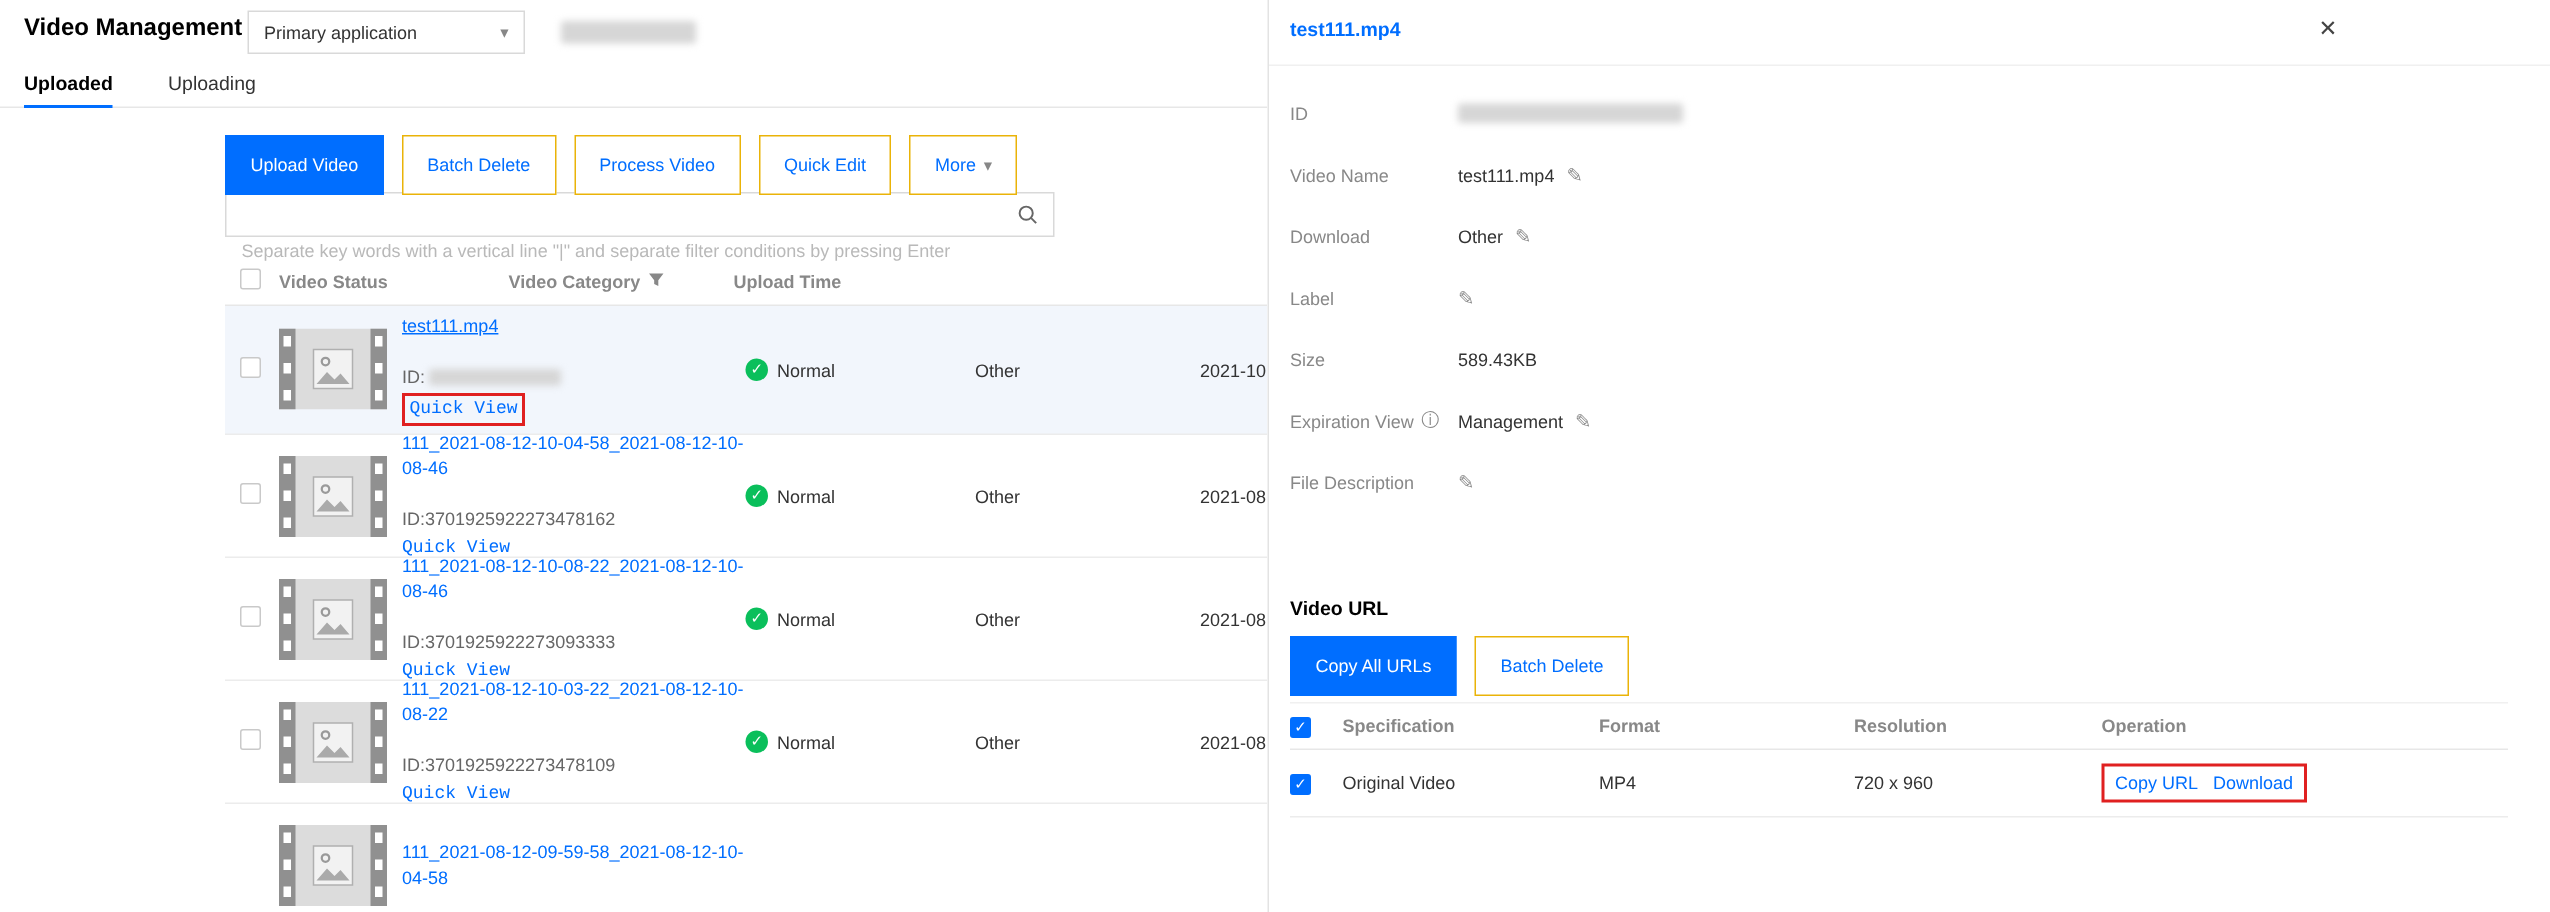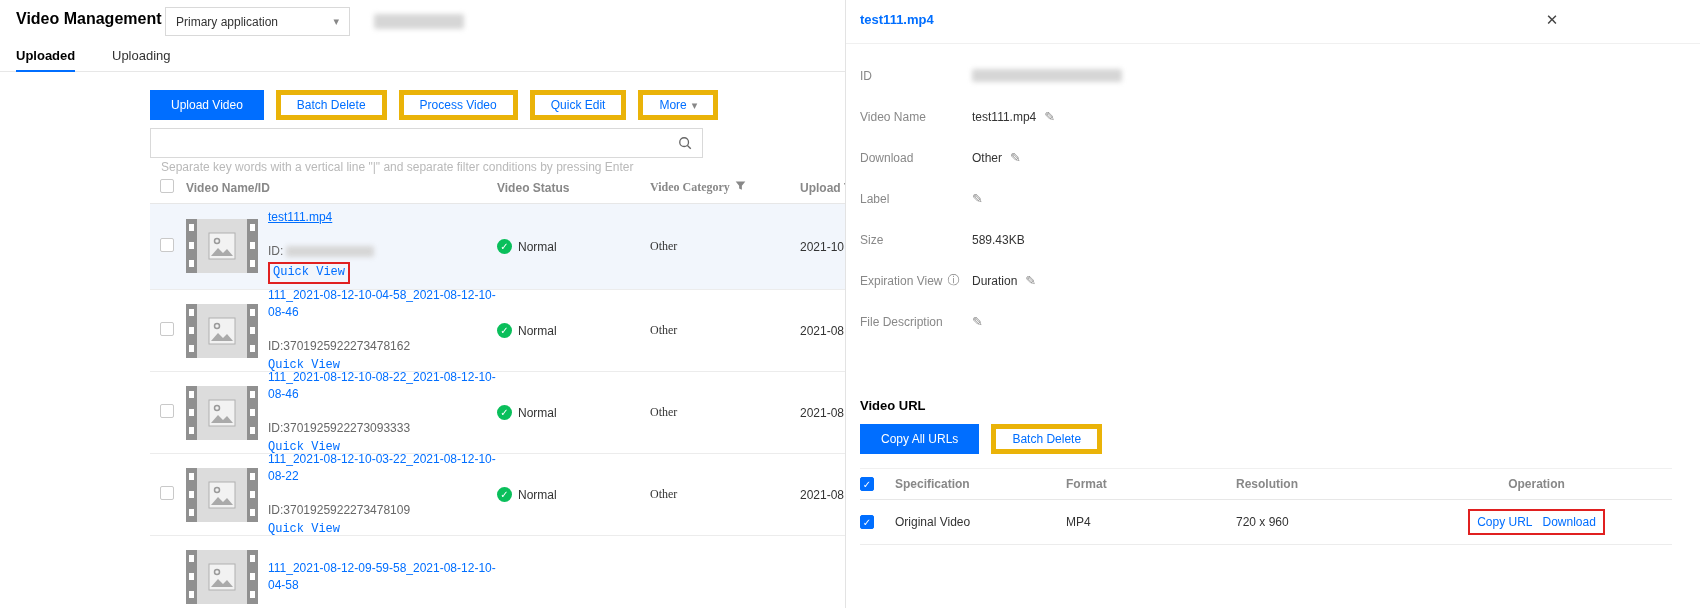--- a/index.html
+++ b/index.html
@@ -31,39 +31,39 @@
   .tabs { position:absolute; left:0; top:42px; width:845px; height:30px; border-bottom:1px solid #e7e7e7; }
   .tab { position:absolute; top:0; height:30px; line-height:28px; font-size:13px; color:#333; cursor:pointer; }
   .tab.active { font-weight:bold; color:#000; border-bottom:2px solid #006eff; }
   .tab-uploaded { left:16px; }
   .tab-uploading { left:112px; }
 
   .content { position:absolute; left:150px; top:90px; width:695px; }
 
   .toolbar { display:flex; gap:12px; height:30px; }
   .btn {
-    height:30px; padding:0 16px; font-size:12px; font-family:inherit;
-    background:#fff; border:5px solid #eab308; color:#006eff; cursor:pointer;
+    height:40px; padding:0 16px; font-size:12px; font-family:inherit;
+    background:#fff; border:1px solid #eab308; color:#006eff; cursor:pointer;
     display:inline-flex; align-items:center; gap:5px; white-space:nowrap;
   }
   .btn.primary { background:#006eff; border-color:#006eff; color:#fff; }
 
   .search {
     margin-top:8px; width:553px; height:30px; border:1px solid #d9d9d9;
     display:flex; align-items:center; padding:0 10px; gap:8px; background:#fff;
   }
   .search input { flex:1; border:none; outline:none; font-size:12px; font-family:inherit; color:#333; background:transparent;margin-top:48px; }
   .search input::placeholder { color:#b9b9b9; }
 
   .vtable { margin-top:14px; width:695px; }
   .thead { display:flex; align-items:center; height:32px; border-bottom:1px solid #e7e7e7; color:#888; font-weight:bold; }
   .c-cb { width:36px; padding-left:10px; }
   .c-name { width:311px; display:flex; align-items:center; }
   .c-status { width:153px; display:flex; align-items:center; }
-  .c-cat { width:150px; display:flex; align-items:flex-start; gap:5px;font-family:Liberation Serif, serif; }
+  .c-cat { width:150px; display:flex; align-items:flex-start; gap:5px; }
   .c-up { flex:1; white-space:nowrap; overflow:hidden; }
 
   .trow { display:flex; align-items:center; height:82px; border-bottom:1px solid #ececec; }
   .trow.first { height:86px; background:#f2f6fc; }
   .trow.partial { border-bottom:none; }
 
   .cb { width:14px; height:14px; border:1px solid #c9c9c9; border-radius:2px; background:#fff; display:inline-block; cursor:pointer; }
   .cb.checked { background:#006eff; border-color:#006eff; color:#fff; font-size:10px; line-height:13px; text-align:center; font-weight:bold; }
 
   .thumb { width:72px; height:54px; flex:0 0 72px; display:block; }
@@ -97,21 +97,21 @@
   .section-title { position:absolute; left:14px; top:398px; font-size:13px; font-weight:bold; color:#000; }
   .url-actions { position:absolute; left:14px; top:424px; display:flex; gap:12px; }
 
   .url-table { position:absolute; left:14px; top:468px; width:812px; }
   .uhead { display:flex; align-items:center; height:32px; border-top:1px solid #f0f0f0; border-bottom:1px solid #e7e7e7; color:#888; font-weight:bold; }
   .urow { display:flex; align-items:center; height:45px; border-bottom:1px solid #ececec; }
   .u-cb { width:35px; }
   .u-spec { width:171px; }
   .u-format { width:170px; }
   .u-res { width:165px; }
-  .u-op { flex:1;text-align:center; }
+  .u-op { flex:1; }
   .opbox { display:inline-flex; gap:10px; border:2px solid #e02020; padding:4px 7px; align-items:center; }
 </style>
 </head>
 <body>
 
 <div class="main">
 
   <div class="page-title">Video Management</div>
 
   <div class="app-select">
@@ -142,21 +142,20 @@
       <input placeholder="Separate key words with a vertical line &quot;|&quot; and separate filter conditions by pressing Enter" style="">
       <svg width="14" height="14" viewBox="0 0 16 16">
         <circle cx="7" cy="7" r="5" fill="none" stroke="#666" stroke-width="1.5"></circle>
         <line x1="10.8" y1="10.8" x2="14.6" y2="14.6" stroke="#666" stroke-width="1.5"></line>
       </svg>
     </div>
 
     <div class="vtable">
       <div class="thead">
         <div class="c-cb"><span class="cb"></span></div>
-        <div class="c-name">Video Name/ID</div>
         <div class="c-status">Video Status</div>
         <div class="c-cat">
           <span>Video Category</span>
           <span class="filter-icon">
             <svg width="11" height="11" viewBox="0 0 16 16">
                 <path d="M1 2h14L10 8.5V14l-4-1.8V8.5z" fill="#888"></path>
               </svg>
           </span>
         </div>
         <div class="c-up">Upload Time</div>
@@ -366,21 +365,21 @@
       <div class="fvalue">
           <span>589.43KB</span>
         </div>
     </div>
     <div class="field">
       <div class="flabel">
         <span>Expiration View</span>
         <span class="info">ⓘ</span>
       </div>
       <div class="fvalue">
-        <span>Duration</span>
+        <span>Management</span>
         <span class="pencil">✎</span>
       </div>
     </div>
     <div class="field">
       <div class="flabel">File Description</div>
       <div class="fvalue">
           <span class="pencil">✎</span>
         </div>
     </div>
   </div>

